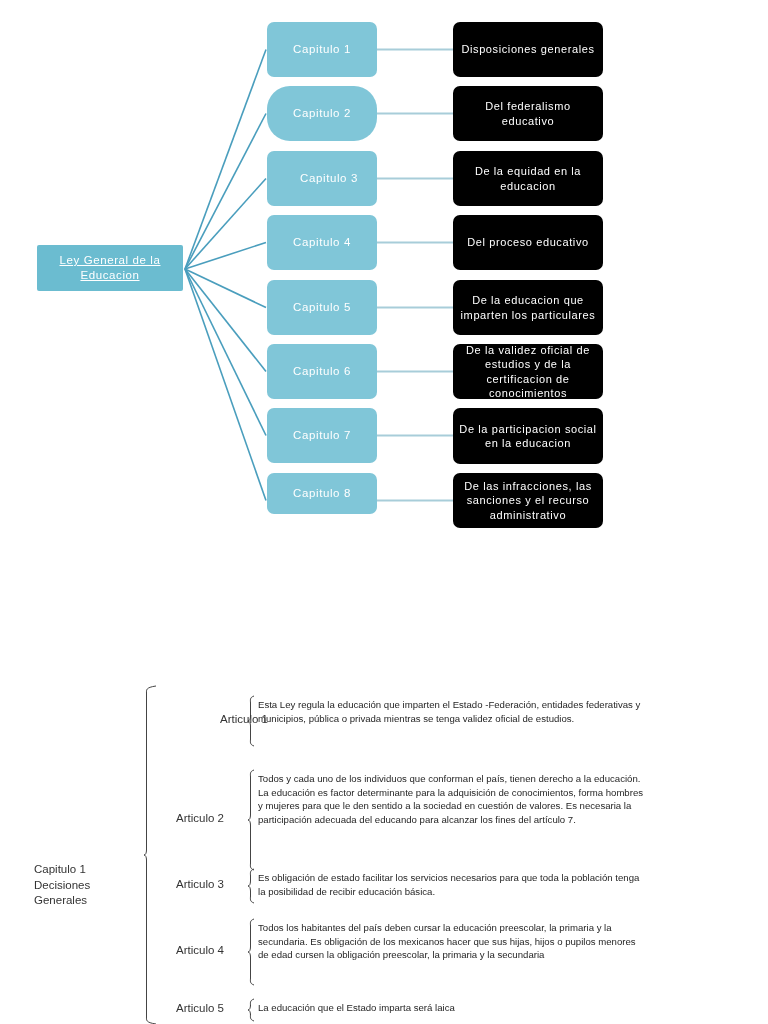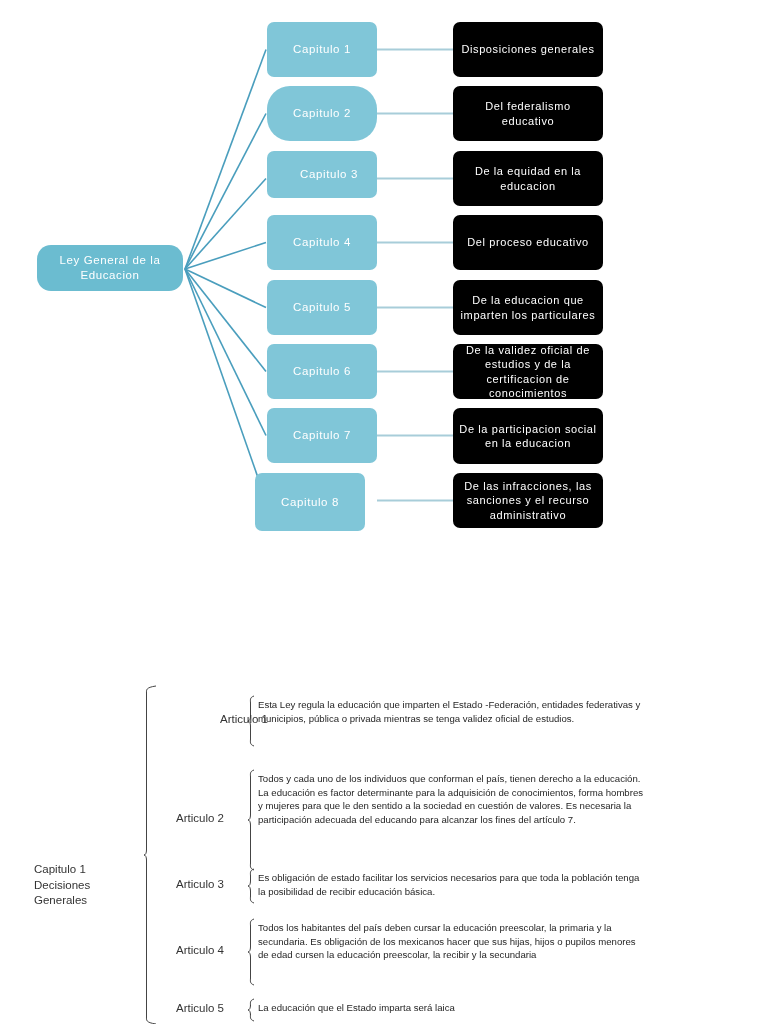--- a/index.html
+++ b/index.html
@@ -39,21 +39,22 @@
     color: #ffffff;
     border-radius: 7px;
     letter-spacing: 0.6px;
     line-height: 1.28;
     padding: 2px 6px;
     -webkit-font-smoothing: antialiased;
   }
   .node-root {
     background: #6bbcd0;
     font-size: 11.5px;
-    border-radius: 14px;
+    border-radius: 2px;
+    text-decoration: underline;
   }
   .node-chapter {
     background: #80c6d8;
     font-size: 11.5px;
   }
   .node-topic {
     background: #000000;
     font-size: 11px;
   }
 
@@ -121,26 +122,26 @@
         <line x1="377" y1="500.5" x2="453" y2="500.5"></line>
       </g>
   </svg>
 
   <div class="node node-root" id="root-node" style="left: 37px; top: 245px; width: 146px; height: 46px; white-space: pre-line;">Ley General de la
 Educacion</div>
 
   <div id="chapter-nodes">
       <div class="node node-chapter" style="left: 267px; top: 22px; width: 110px; height: 55px;">Capitulo 1</div>
       <div class="node node-chapter" style="left: 267px; top: 86px; width: 110px; height: 55px; border-radius: 23px;">Capitulo 2</div>
-      <div class="node node-chapter" style="left: 267px; top: 151px; width: 110px; height: 47px; padding-left: 20px;">Capitulo 3</div>
+      <div class="node node-chapter" style="left: 267px; top: 151px; width: 110px; height: 55px; padding-left: 20px;">Capitulo 3</div>
       <div class="node node-chapter" style="left: 267px; top: 215px; width: 110px; height: 55px;">Capitulo 4</div>
       <div class="node node-chapter" style="left: 267px; top: 280px; width: 110px; height: 55px;">Capitulo 5</div>
       <div class="node node-chapter" style="left: 267px; top: 344px; width: 110px; height: 55px;">Capitulo 6</div>
       <div class="node node-chapter" style="left: 267px; top: 408px; width: 110px; height: 55px;">Capitulo 7</div>
-      <div class="node node-chapter" style="left: 255px; top: 473px; width: 110px; height: 58px; text-align: right;">Capitulo 8</div>
+      <div class="node node-chapter" style="left: 267px; top: 473px; width: 110px; height: 41px; text-align: right;">Capitulo 8</div>
     </div>
   <div id="topic-nodes">
       <div class="node node-topic" style="left: 453px; top: 22px; width: 150px; height: 55px; white-space: pre-line;">Disposiciones generales</div>
       <div class="node node-topic" style="left: 453px; top: 86px; width: 150px; height: 55px; white-space: pre-line;">Del federalismo
 educativo</div>
       <div class="node node-topic" style="left: 453px; top: 151px; width: 150px; height: 55px; white-space: pre-line;">De la equidad en la
 educacion</div>
       <div class="node node-topic" style="left: 453px; top: 215px; width: 150px; height: 55px; white-space: pre-line;">Del proceso educativo</div>
       <div class="node node-topic" style="left: 453px; top: 280px; width: 150px; height: 55px; white-space: pre-line;">De la educacion que
 imparten los particulares</div>
@@ -174,17 +175,17 @@
 Generales</div>
 
   <div id="article-rows">
       <div class="art-label" style="left: 176px; top: 113px; margin-left: 44px;">Articulo 1</div>
       <div class="art-text" style="left: 258px; top: 98px; width: 388px;">Esta Ley regula la educación que imparten el Estado -Federación, entidades federativas y municipios, pública o privada mientras se tenga validez oficial de estudios.</div>
       <div class="art-label" style="left: 176px; top: 212px;">Articulo 2</div>
       <div class="art-text" style="left: 258px; top: 172px; width: 388px;">Todos y cada uno de los individuos que conforman el país, tienen derecho a la educación. La educación es factor determinante para la adquisición de conocimientos, forma hombres y mujeres para que le den sentido a la sociedad en cuestión de valores. Es necesaria la participación adecuada del educando para alcanzar los fines del artículo 7.</div>
       <div class="art-label" style="left: 176px; top: 278px;">Articulo 3</div>
       <div class="art-text" style="left: 258px; top: 271px; width: 388px;">Es obligación de estado facilitar los servicios necesarios para que toda la población tenga la posibilidad de recibir educación básica.</div>
       <div class="art-label" style="left: 176px; top: 344px;">Articulo 4</div>
-      <div class="art-text" style="left: 258px; top: 321px; width: 388px;">Todos los habitantes del país deben cursar la educación preescolar, la primaria y la secundaria. Es obligación de los mexicanos hacer que sus hijas, hijos o pupilos menores de edad cursen la educación preescolar, la recibir y la secundaria</div>
+      <div class="art-text" style="left: 258px; top: 321px; width: 388px;">Todos los habitantes del país deben cursar la educación preescolar, la primaria y la secundaria. Es obligación de los mexicanos hacer que sus hijas, hijos o pupilos menores de edad cursen la obligación preescolar, la primaria y la secundaria</div>
       <div class="art-label" style="left: 176px; top: 402px;">Articulo 5</div>
       <div class="art-text" style="left: 258px; top: 401px; width: 388px;">La educación que el Estado imparta será laica</div>
     </div>
 </div>
 
 </body></html>

